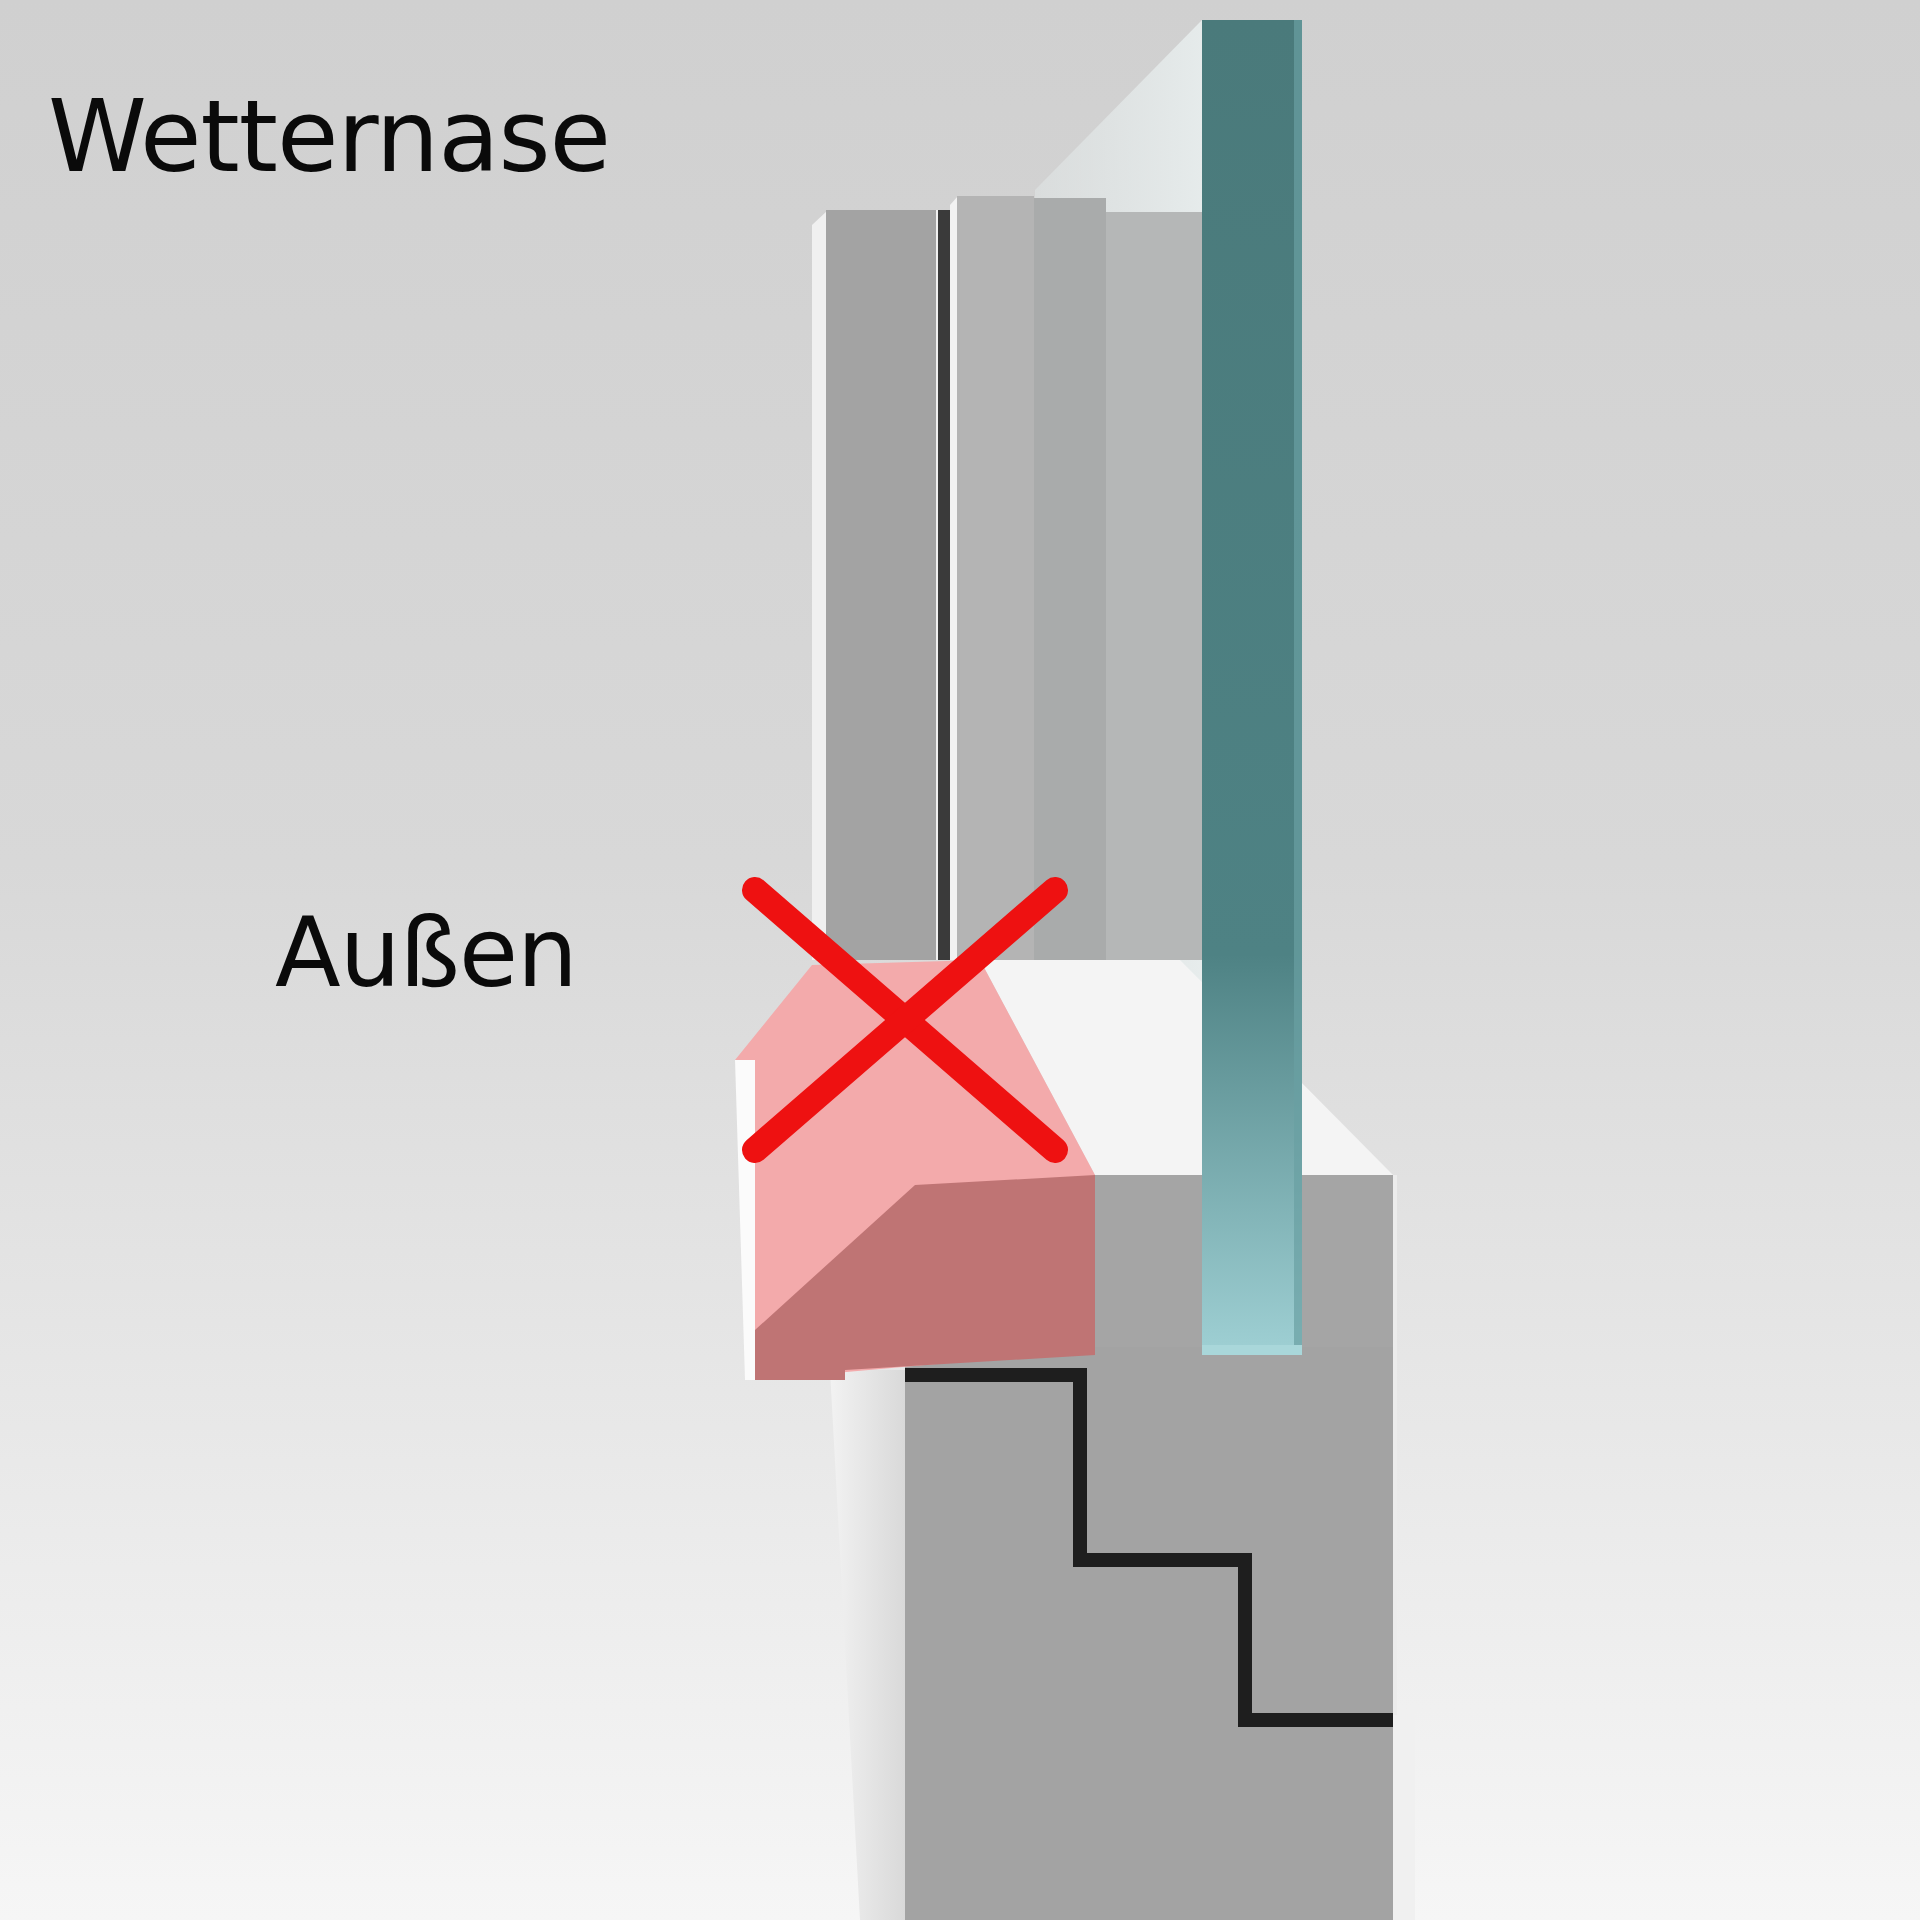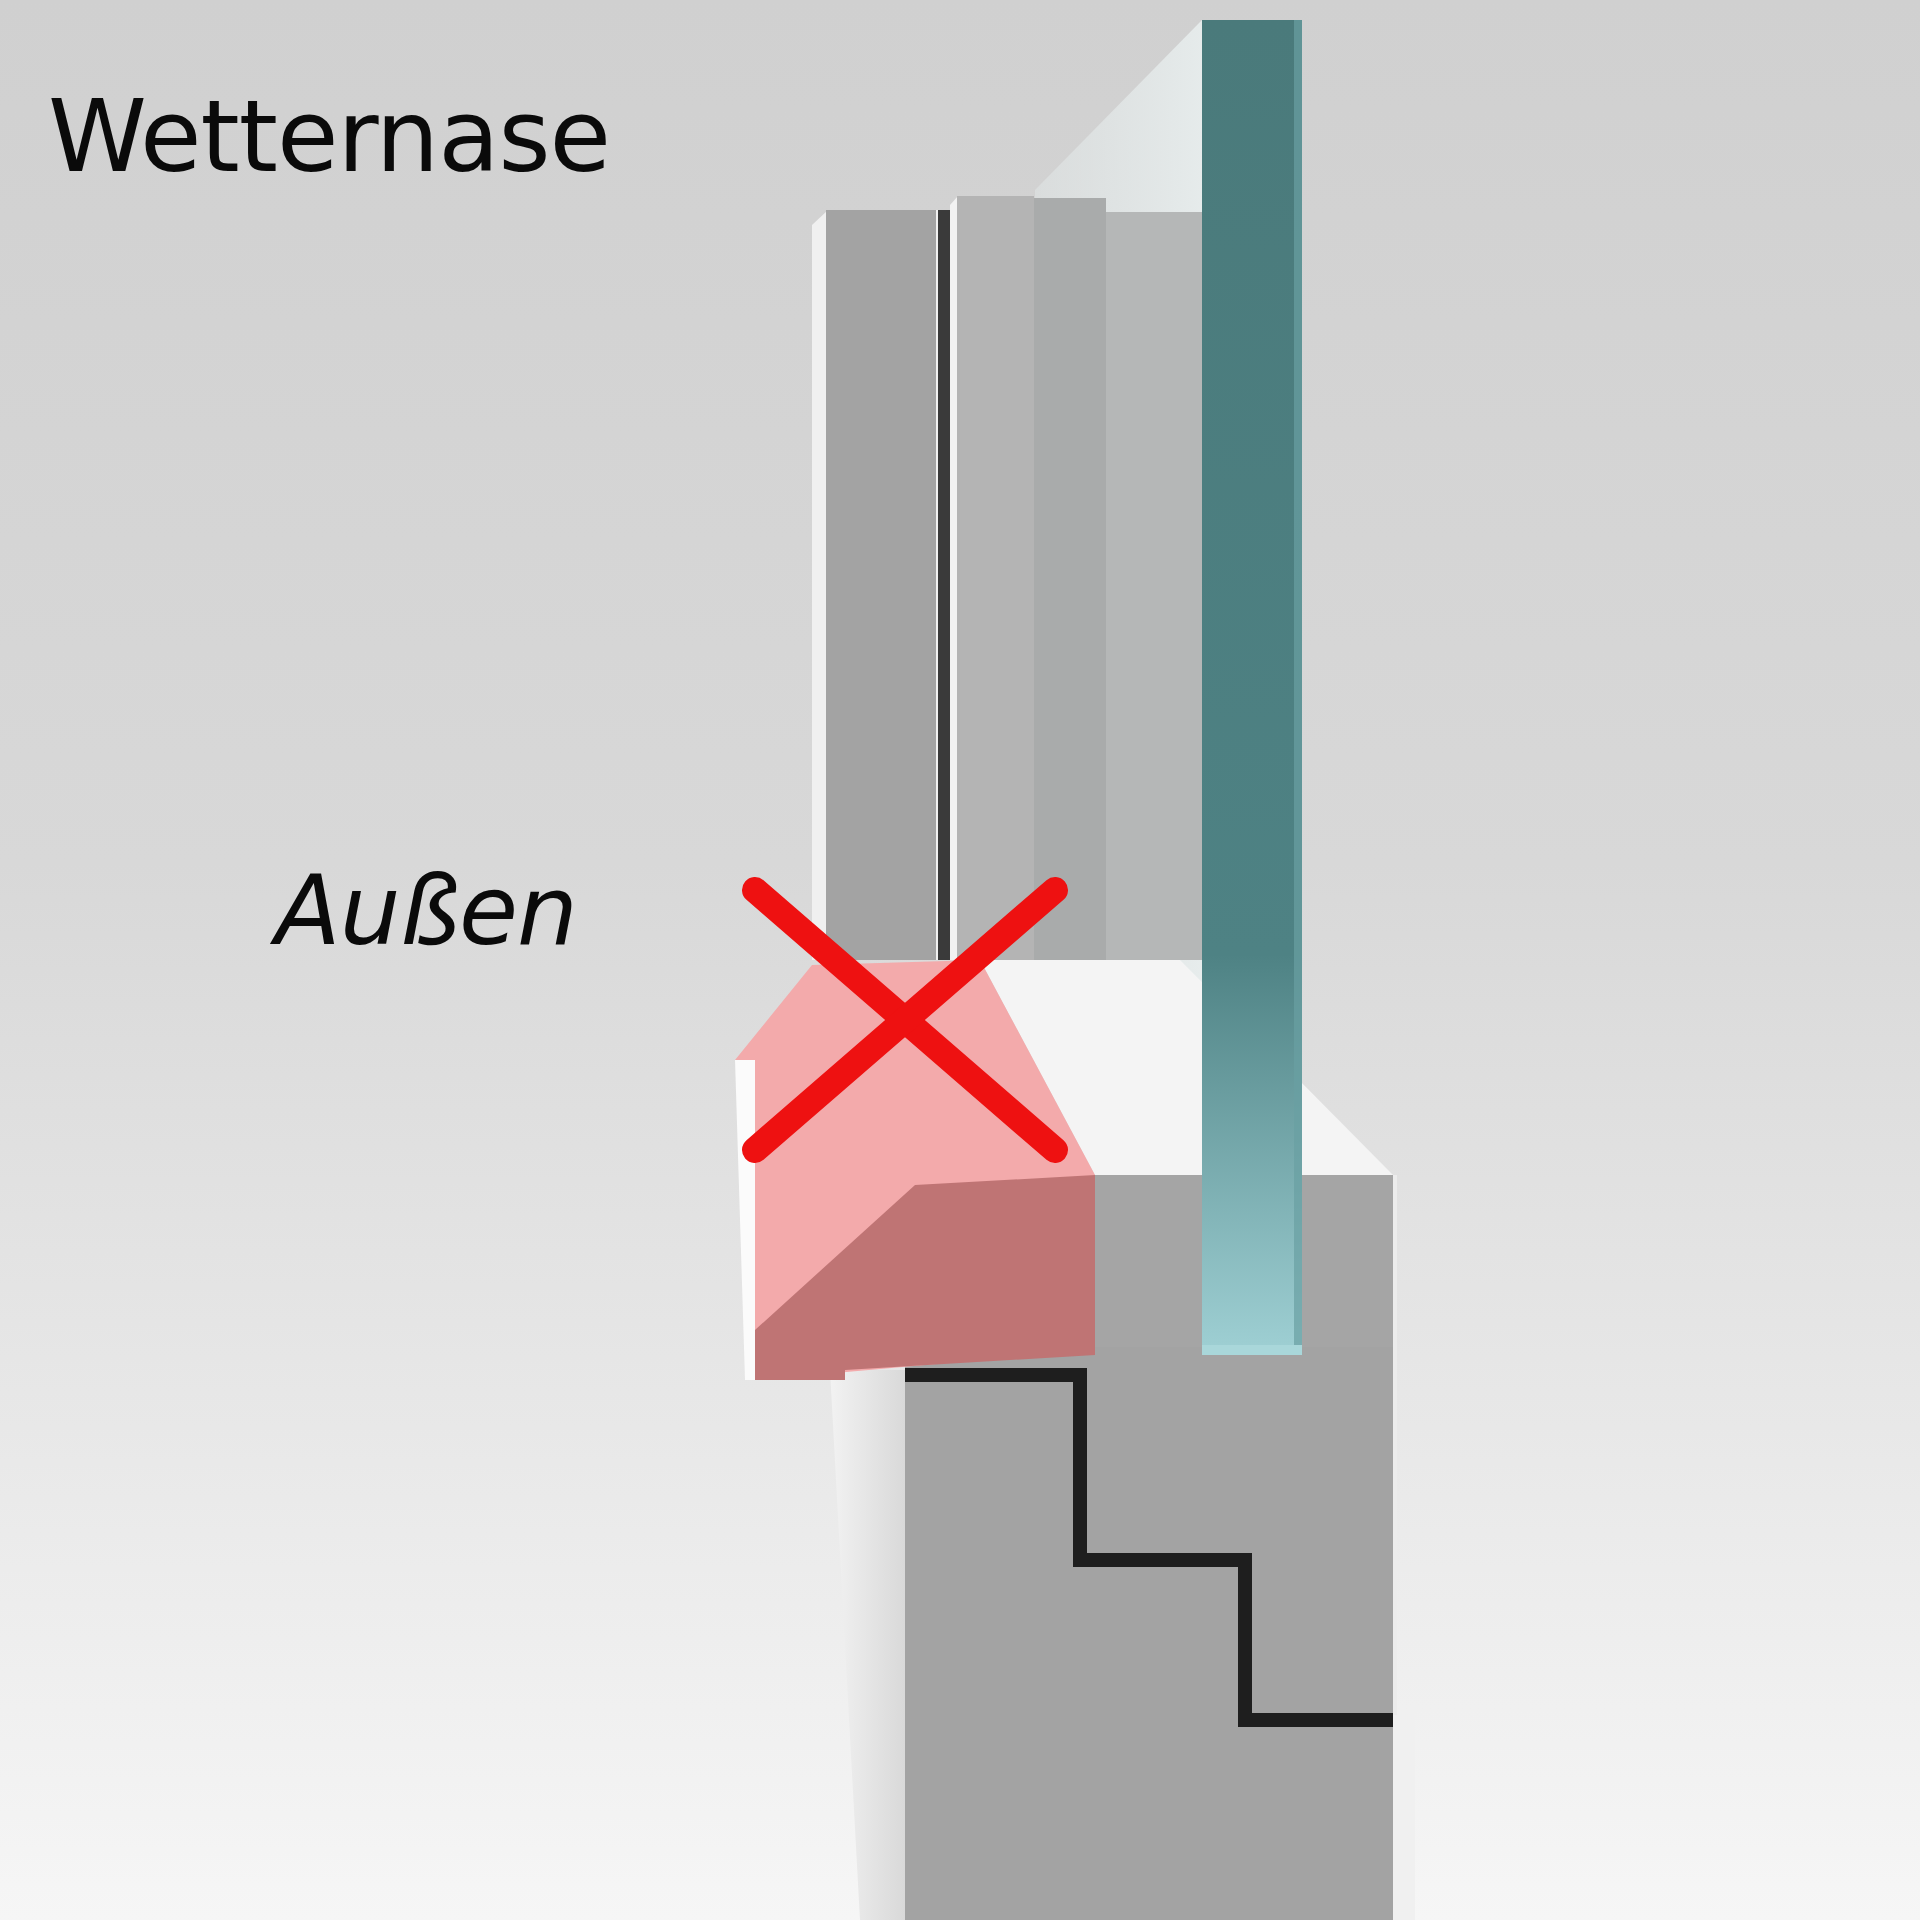--- a/index.html
+++ b/index.html
@@ -8,21 +8,21 @@
       background: #d6d6d6;
       font-family: "Liberation Sans", "DejaVu Sans", sans-serif;
       position: relative;
     }
     .stage { position: absolute; left: 0; top: 0; width: 1920px; height: 1920px; }
     .label {
       position: absolute; color: #0a0a0a; font-weight: normal;
       font-family: "DejaVu Sans", sans-serif; letter-spacing: -1px;
     }
     .title { left: 48px; top: 78px; font-size: 100px; }
-    .outside { left: 275px; top: 855px; font-size: 96px; font-style: italic; }
+    .outside { left: 275px; top: 897px; font-size: 96px; }
     .inside { left: 1428px; top: 888px; font-size: 96px; }
     svg { position: absolute; left: 0; top: 0; }
   </style>
 </head>
 <body>
 
 <div class="stage">
   <svg width="1920" height="1920" viewBox="0 0 1920 1920">
     <defs>
       <linearGradient id="bg" x1="0" y1="0" x2="0" y2="1">

